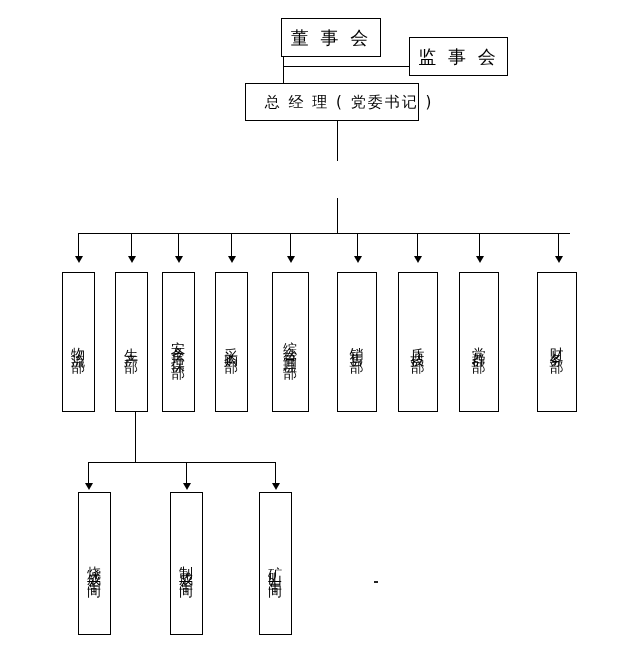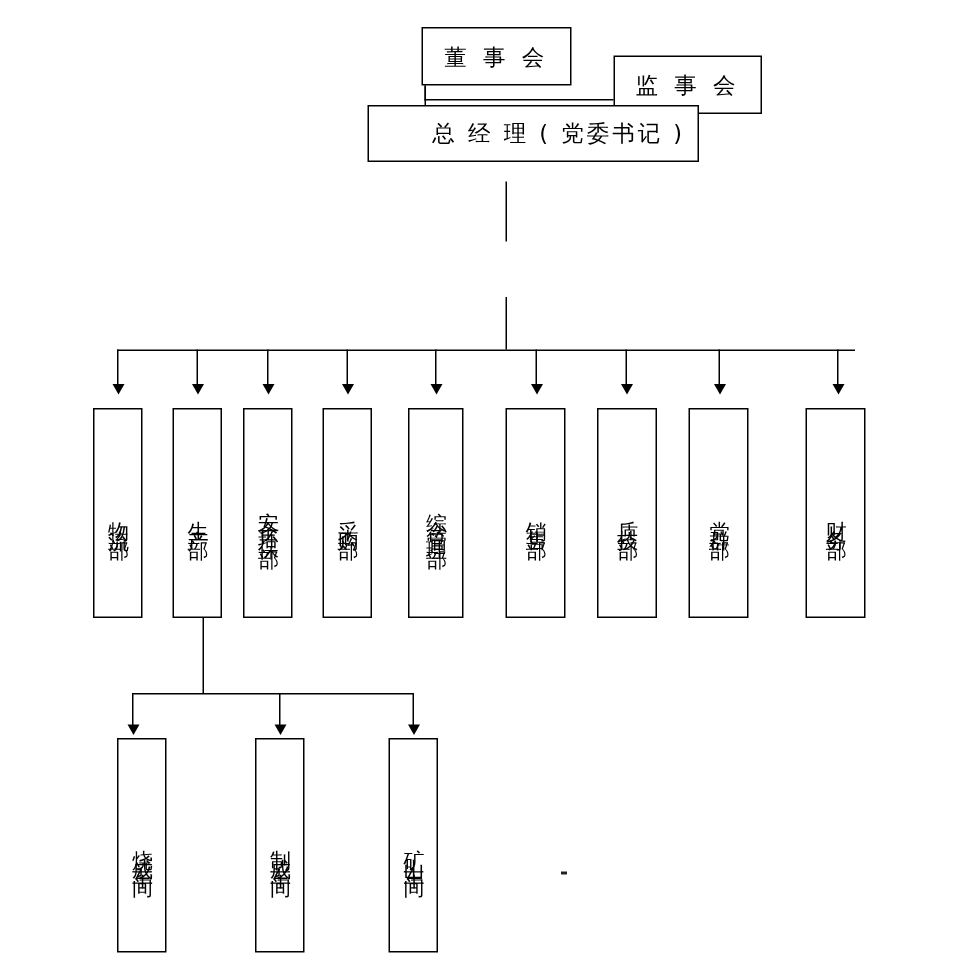--- a/index.html
+++ b/index.html
@@ -21,21 +21,21 @@
     border:1px solid #000000;
     background:#ffffff;
     display:flex;
     align-items:center;
     justify-content:center;
     text-align:center;
   }
   
   .node.h{
     letter-spacing:3px;
-    font-size:15px;
+    font-size:18px;
     line-height:1.2;
     white-space:nowrap;
   }
   .node.h.tight{
     letter-spacing:0px;
     font-size:15px;
   }
   
   .node.v{
     writing-mode:vertical-rl;
@@ -81,21 +81,21 @@
   <div class="node h" style="left:409px;top:37px;width:99px;height:39px;">
     <span>监 事 会</span>
   </div>
 
   <div class="line v" style="left:283px;top:57px;height:10px;"></div>
 
   <div class="line h" style="left:283px;top:66px;width:126px;"></div>
 
   <div class="line v" style="left:283px;top:57px;height:26px;"></div>
 
-  <div class="node h tight" style="left:245px;top:70px;width:221px;height:38px;letter-spacing:2px;padding-left:34px;">
+  <div class="node h tight" style="left:245px;top:83px;width:174px;height:38px;letter-spacing:2px;padding-left:34px;">
     <span>总 经 理 ( 党委书记 )</span>
   </div>
 
   <div class="line v" style="left:337px;top:121px;height:40px;"></div>
 
 
   <div class="line v" style="left:337px;top:198px;height:35px;"></div>
 
   <div class="line h" style="left:78px;top:233px;width:492px;"></div>
 

